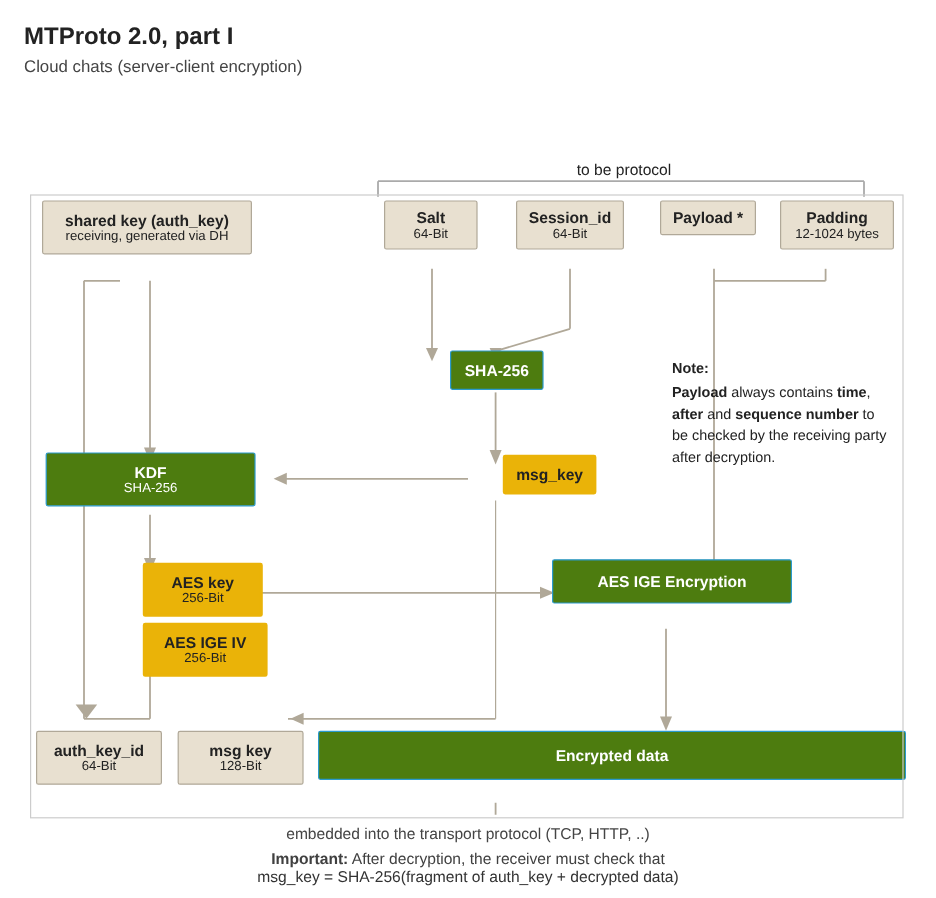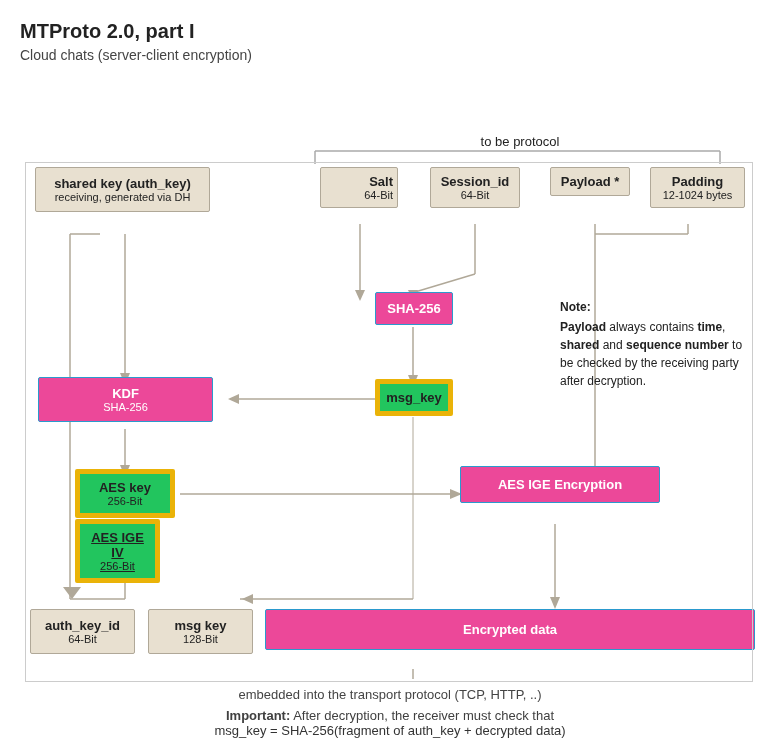--- a/index.html
+++ b/index.html
@@ -25,27 +25,28 @@
     .box {
       position: absolute;
       text-align: center;
       border-radius: 2px;
     }
     .box-gray {
       background: #e8e0d0;
       border: 1px solid #b0a898;
     }
     .box-blue {
-      background: #ec4899;
+      background: #4d7c0f;
       color: #fff;
       border: 1px solid #2a9ace;
     }
     .box-white {
-      background: #22c55e;
-      border: 5px solid #eab308;
+      background: #eab308;
+      border: 3px solid #eab308;
+      margin-left: 44px;
     }
 
     .box .label { font-weight: bold; font-size: 13px; }
     .box .sublabel { font-size: 11px; }
 
     
     .arrows-svg {
       position: absolute;
       top: 0; left: 0;
       pointer-events: none;
@@ -127,21 +128,21 @@
     <polygon points="393,625 388,613 398,613" fill="#b0a898"></polygon>
   </svg>
 
   <div class="tbe-label" style="left: 400px; top: 55px; width: 200px; text-align: center;">to be protocol</div>
 
   <div class="box box-gray" style="left: 15px; top: 88px; width: 175px; padding: 8px 6px;">
     <div class="label">shared key (auth_key)</div>
     <div class="sublabel">receiving, generated via DH</div>
   </div>
 
-  <div class="box box-gray" style="left: 300px; top: 88px; width: 78px; padding: 6px 4px; text-align: right;">
+  <div class="box box-gray" style="left: 300px; top: 88px; width: 78px; padding: 6px 4px;">
     <div class="label">Salt</div>
     <div class="sublabel">64-Bit</div>
   </div>
 
   <div class="box box-gray" style="left: 410px; top: 88px; width: 90px; padding: 6px 4px;">
     <div class="label">Session_id</div>
     <div class="sublabel">64-Bit</div>
   </div>
 
   <div class="box box-gray" style="left: 530px; top: 88px; width: 80px; padding: 6px 4px;">
@@ -164,21 +165,21 @@
 
   <div class="box box-white" style="left: 355px; top: 300px; width: 78px; padding: 6px 4px;">
     <div class="label">msg_key</div>
   </div>
 
   <div class="box box-white" style="left: 55px; top: 390px; width: 100px; padding: 6px 4px;">
     <div class="label">AES key</div>
     <div class="sublabel">256-Bit</div>
   </div>
 
-  <div class="box box-white" style="left: 55px; top: 440px; width: 85px; padding: 6px 4px; text-decoration: underline;">
+  <div class="box box-white" style="left: 55px; top: 440px; width: 104px; padding: 6px 4px;">
     <div class="label">AES IGE IV</div>
     <div class="sublabel">256-Bit</div>
   </div>
 
   <div class="box box-blue" style="left: 440px; top: 387px; width: 200px; padding: 10px 4px;">
     <div class="label">AES IGE Encryption</div>
   </div>
 
   <div class="box box-gray" style="left: 10px; top: 530px; width: 105px; padding: 8px 4px;">
     <div class="label">auth_key_id</div>
@@ -190,21 +191,21 @@
     <div class="sublabel">128-Bit</div>
   </div>
 
   <div class="box box-blue" style="left: 245px; top: 530px; width: 490px; padding: 12px 4px;">
     <div class="label">Encrypted data</div>
   </div>
 
   <div class="note-box" style="left: 540px; top: 195px; width: 185px; line-height: 1.5;">
     <div style="font-weight: bold; margin-bottom: 2px; margin-top: 24px;">Note:</div>
     <div style="font-size: 12px;">
-      <b>Payload</b> always contains <b>time</b>, <b>shared</b> and <b>sequence number</b> to be checked by the receiving party after decryption.
+      <b>Payload</b> always contains <b>time</b>, <b>after</b> and <b>sequence number</b> to be checked by the receiving party after decryption.
     </div>
   </div>
 
   <div style="position:absolute; left:5px; top:83px; width:728px; height:520px; border:1px solid #ccc; pointer-events:none; z-index:0;"></div>
 
 </div>
 
 <div style="margin-top: 8px; text-align: center;">
   <div style="font-size: 13px; color: #444; margin-bottom: 6px;">embedded into the transport protocol (TCP, HTTP, ..)</div>
   <div style="font-size: 13px; color: #404040;">

